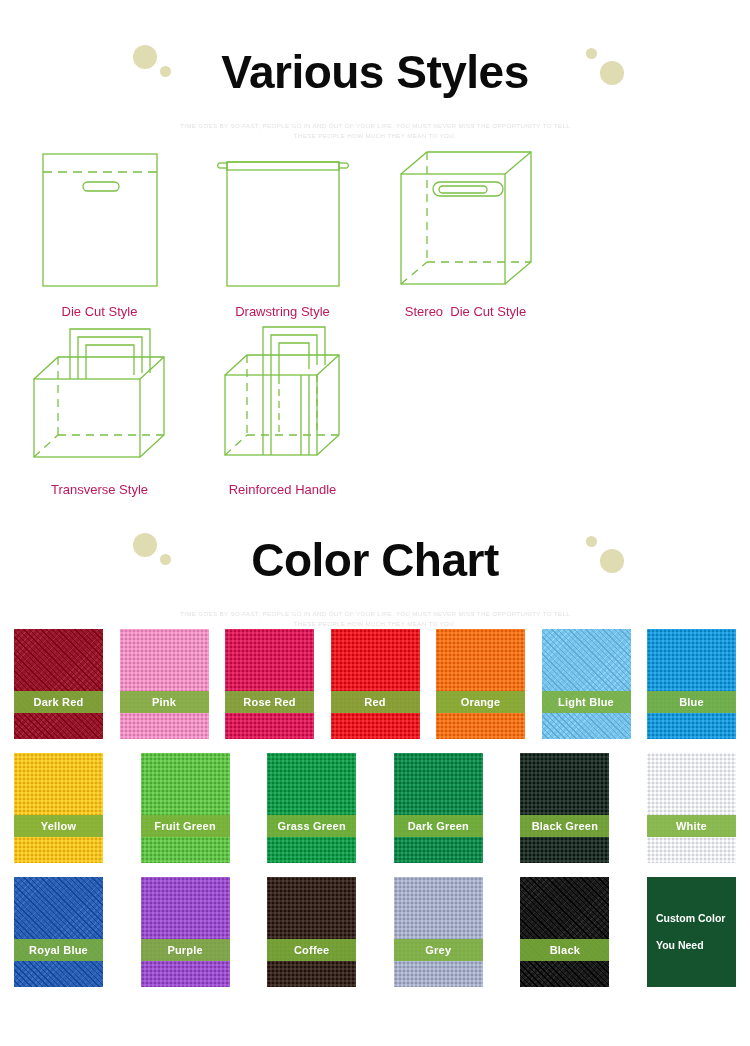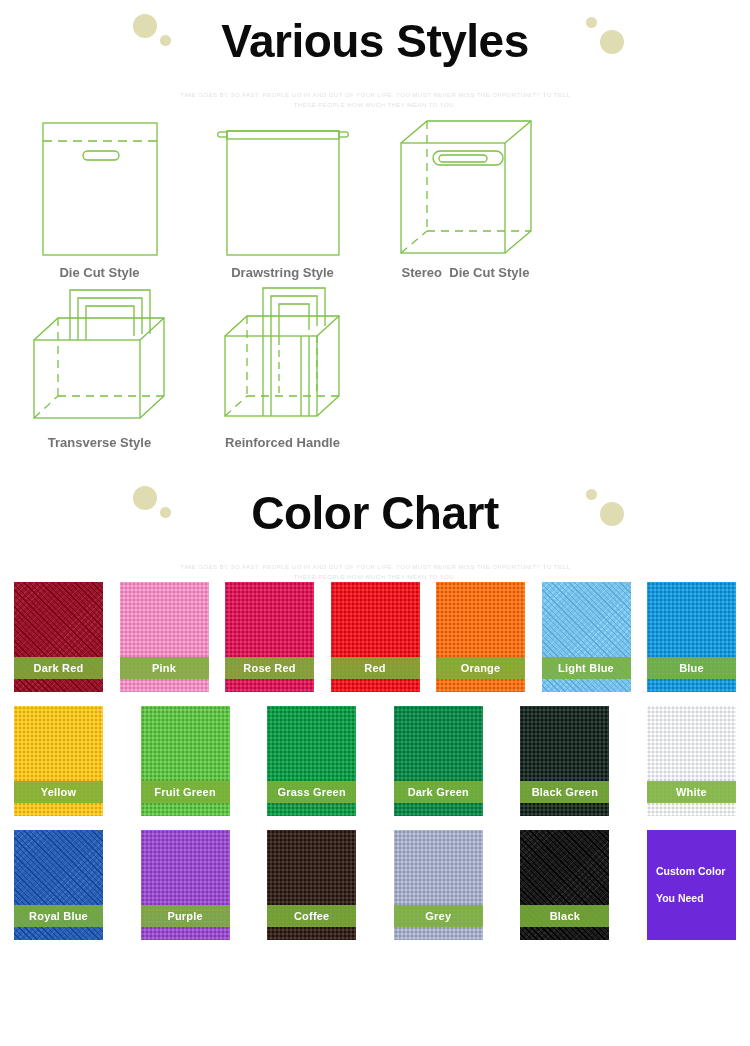--- a/index.html
+++ b/index.html
@@ -13,20 +13,21 @@
     position: relative;
     font-family: "Liberation Sans", sans-serif;
     overflow: hidden;
   }
 
   
   .section-head {
     position: relative;
     width: 750px;
     text-align: center;
+    margin-top: 31px;
   }
   .section-title {
     font-family: "Liberation Sans", sans-serif;
     font-weight: bold;
     font-size: 46px;
     line-height: 58px;
     color: #0b0b0b;
     letter-spacing: -0.5px;
     margin: 0;
     padding-top: 12px;
@@ -65,23 +66,23 @@
   }
   .style-art {
     height: 150px;
     display: flex;
     align-items: flex-end;
     justify-content: center;
   }
   .style-art svg { display: block; }
   .style-label {
     font-size: 13px;
-    font-weight: bold;
-    color: #737373;
-    margin-top: 5px;
+    font-weight: normal;
+    color: #be185d;
+    margin-top: 13px;
     white-space: pre;
   }
 
   
   .color-grid {
     width: 750px;
     padding: 0 14px;
   }
   .color-row {
     display: flex;
@@ -94,21 +95,21 @@
     height: 110px;
     overflow: hidden;
   }
   .swatch .fabric {
     position: absolute;
     inset: 0;
   }
   .swatch .band {
     position: absolute;
     left: 0; right: 0;
-    bottom: 13px;
+    bottom: 26px;
     height: 22px;
     background: rgba(124,176,58,0.88);
     display: flex;
     align-items: center;
     justify-content: center;
   }
   .swatch .band-text {
     font-size: 11px;
     font-weight: bold;
     color: #ffffff;
@@ -368,18 +369,18 @@
         <div class="band">
           <span class="band-text">Grey</span>
         </div>
       </div>
       <div class="swatch">
         <div class="fabric" style="background: repeating-linear-gradient(45deg, rgb(0, 0, 0) 0px, rgb(0, 0, 0) 1px, transparent 1px, transparent 4px), repeating-linear-gradient(-45deg, rgb(46, 46, 46) 0px, rgb(46, 46, 46) 1px, transparent 1px, transparent 5px), rgb(26, 26, 26);"></div>
         <div class="band">
           <span class="band-text">Black</span>
         </div>
       </div>
-      <div class="swatch custom" style="background: #6d28d9;">
+      <div class="swatch custom" style="background: #14532d;">
         <div class="ctext">Custom Color</div>
         <div class="ctext">You Need</div>
       </div>
     </div>
   </div>
 
 </body></html>

